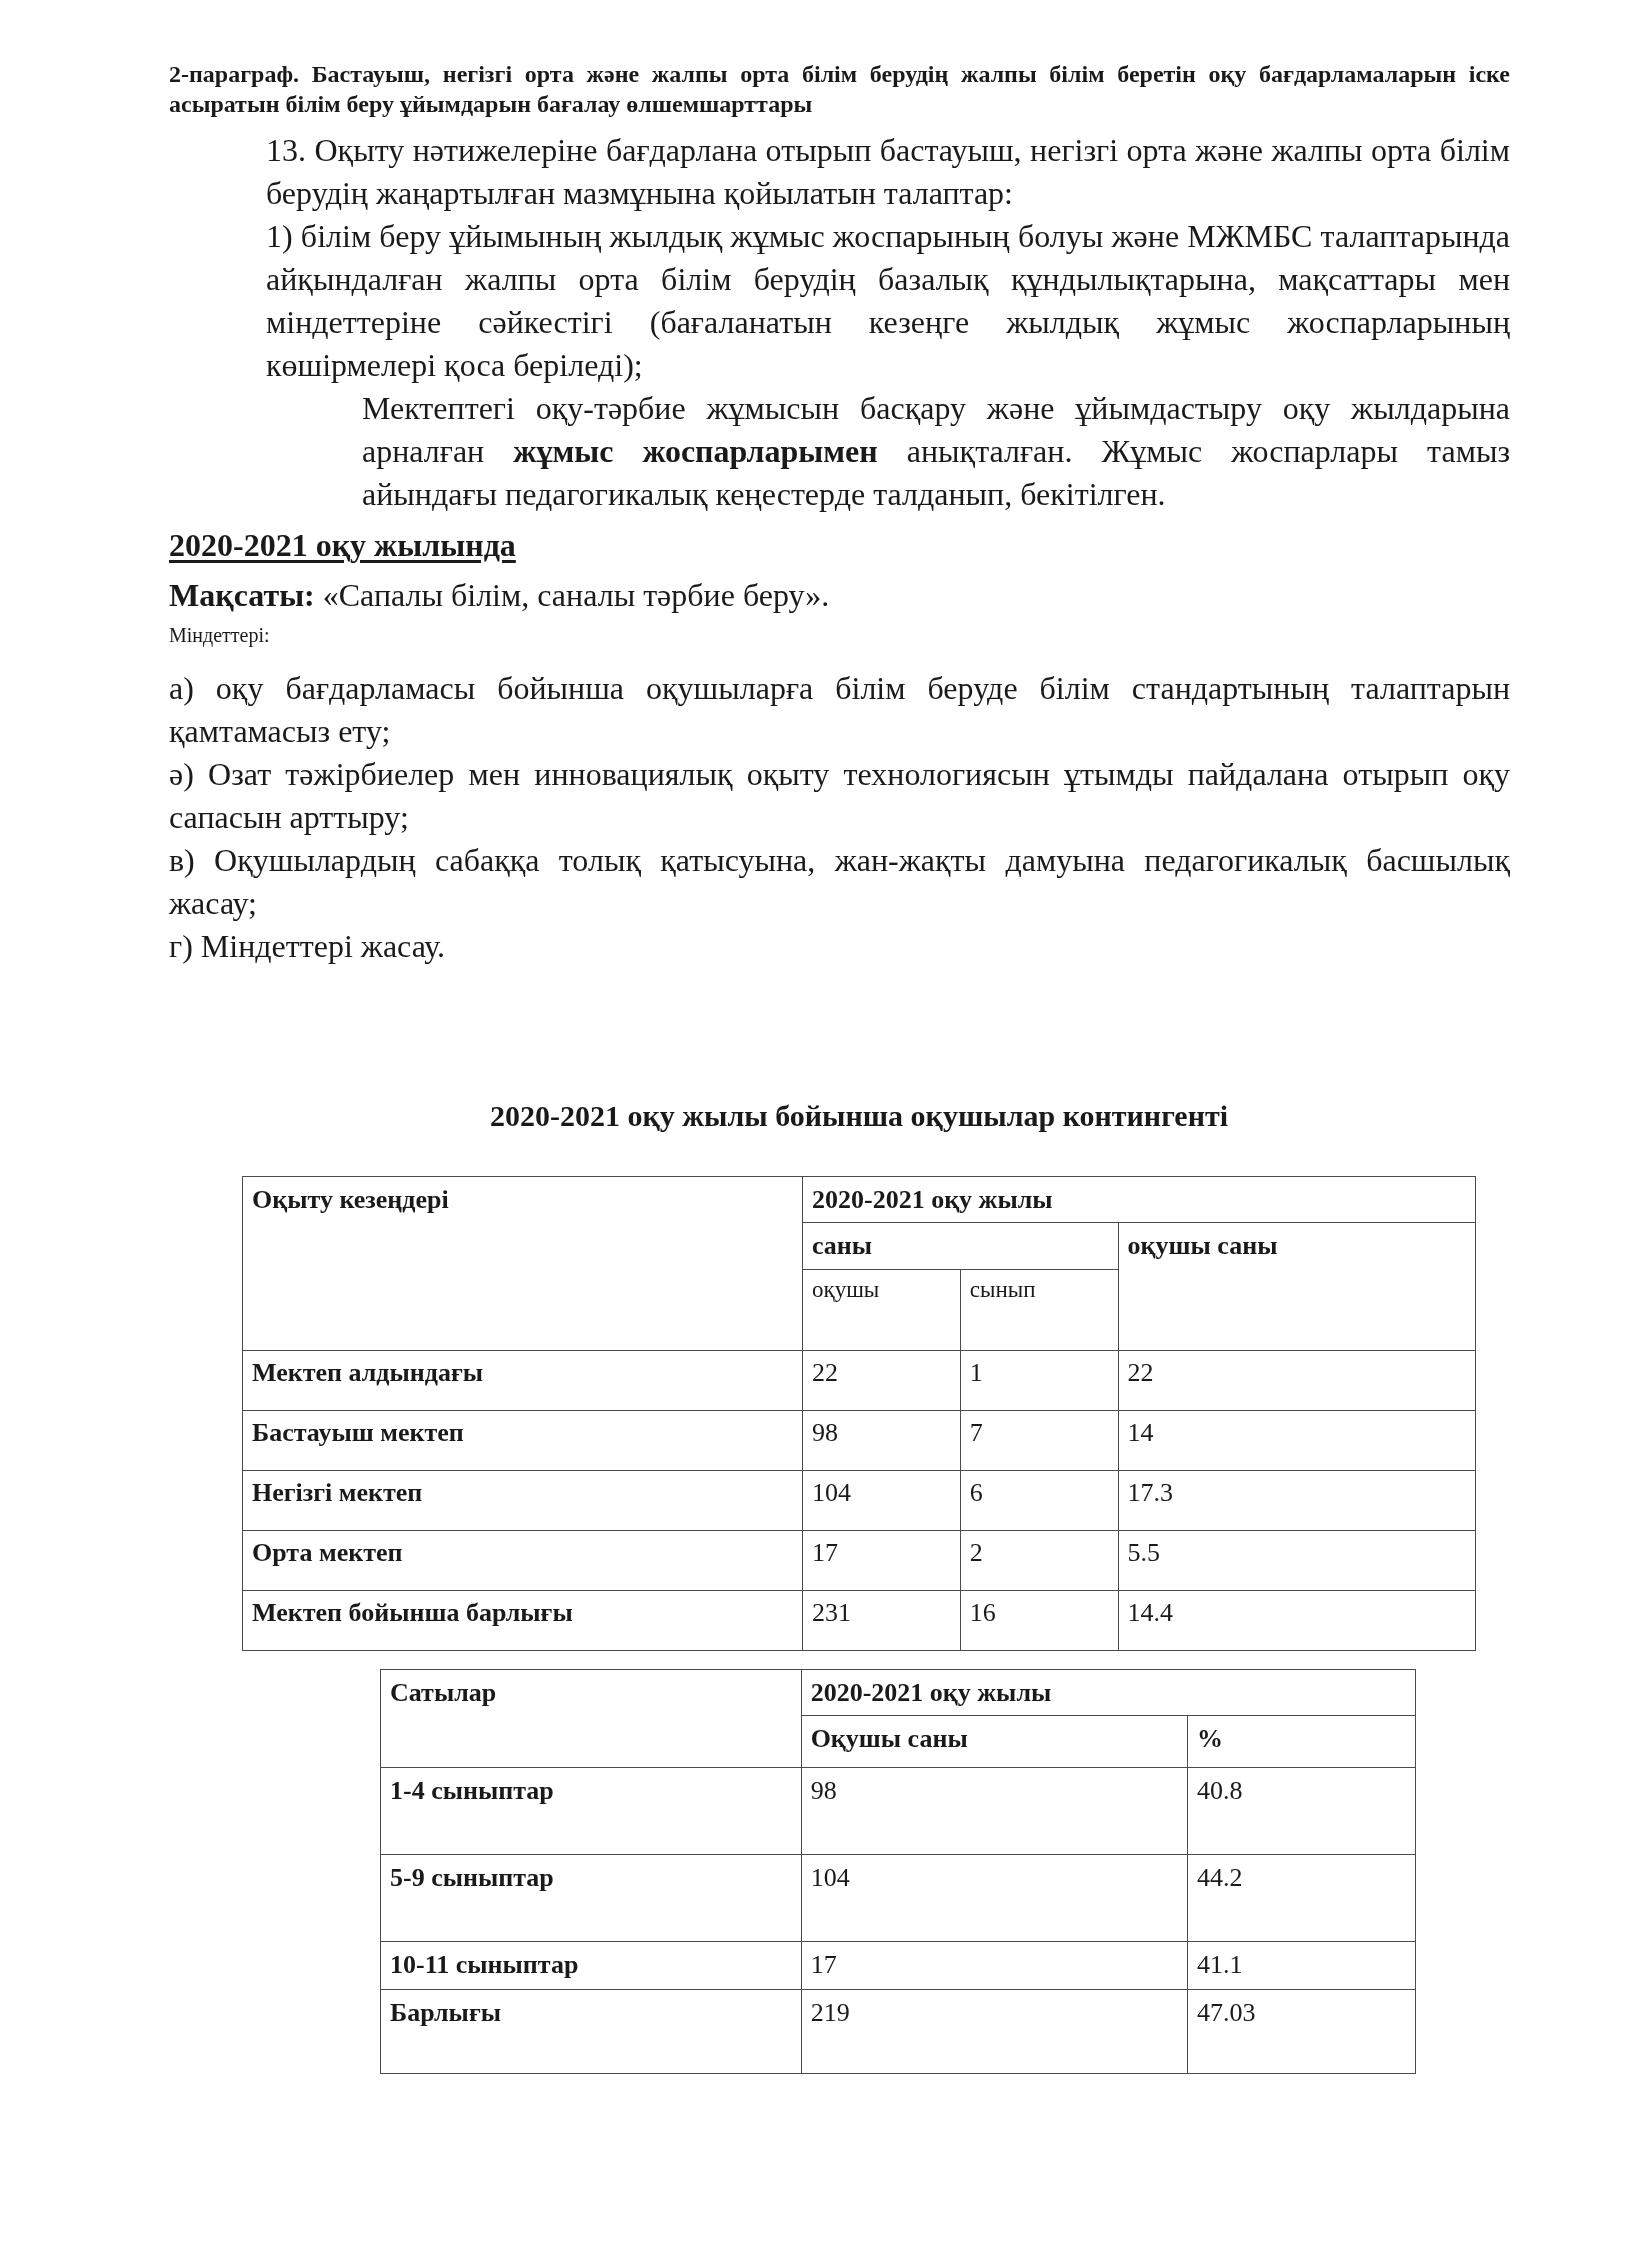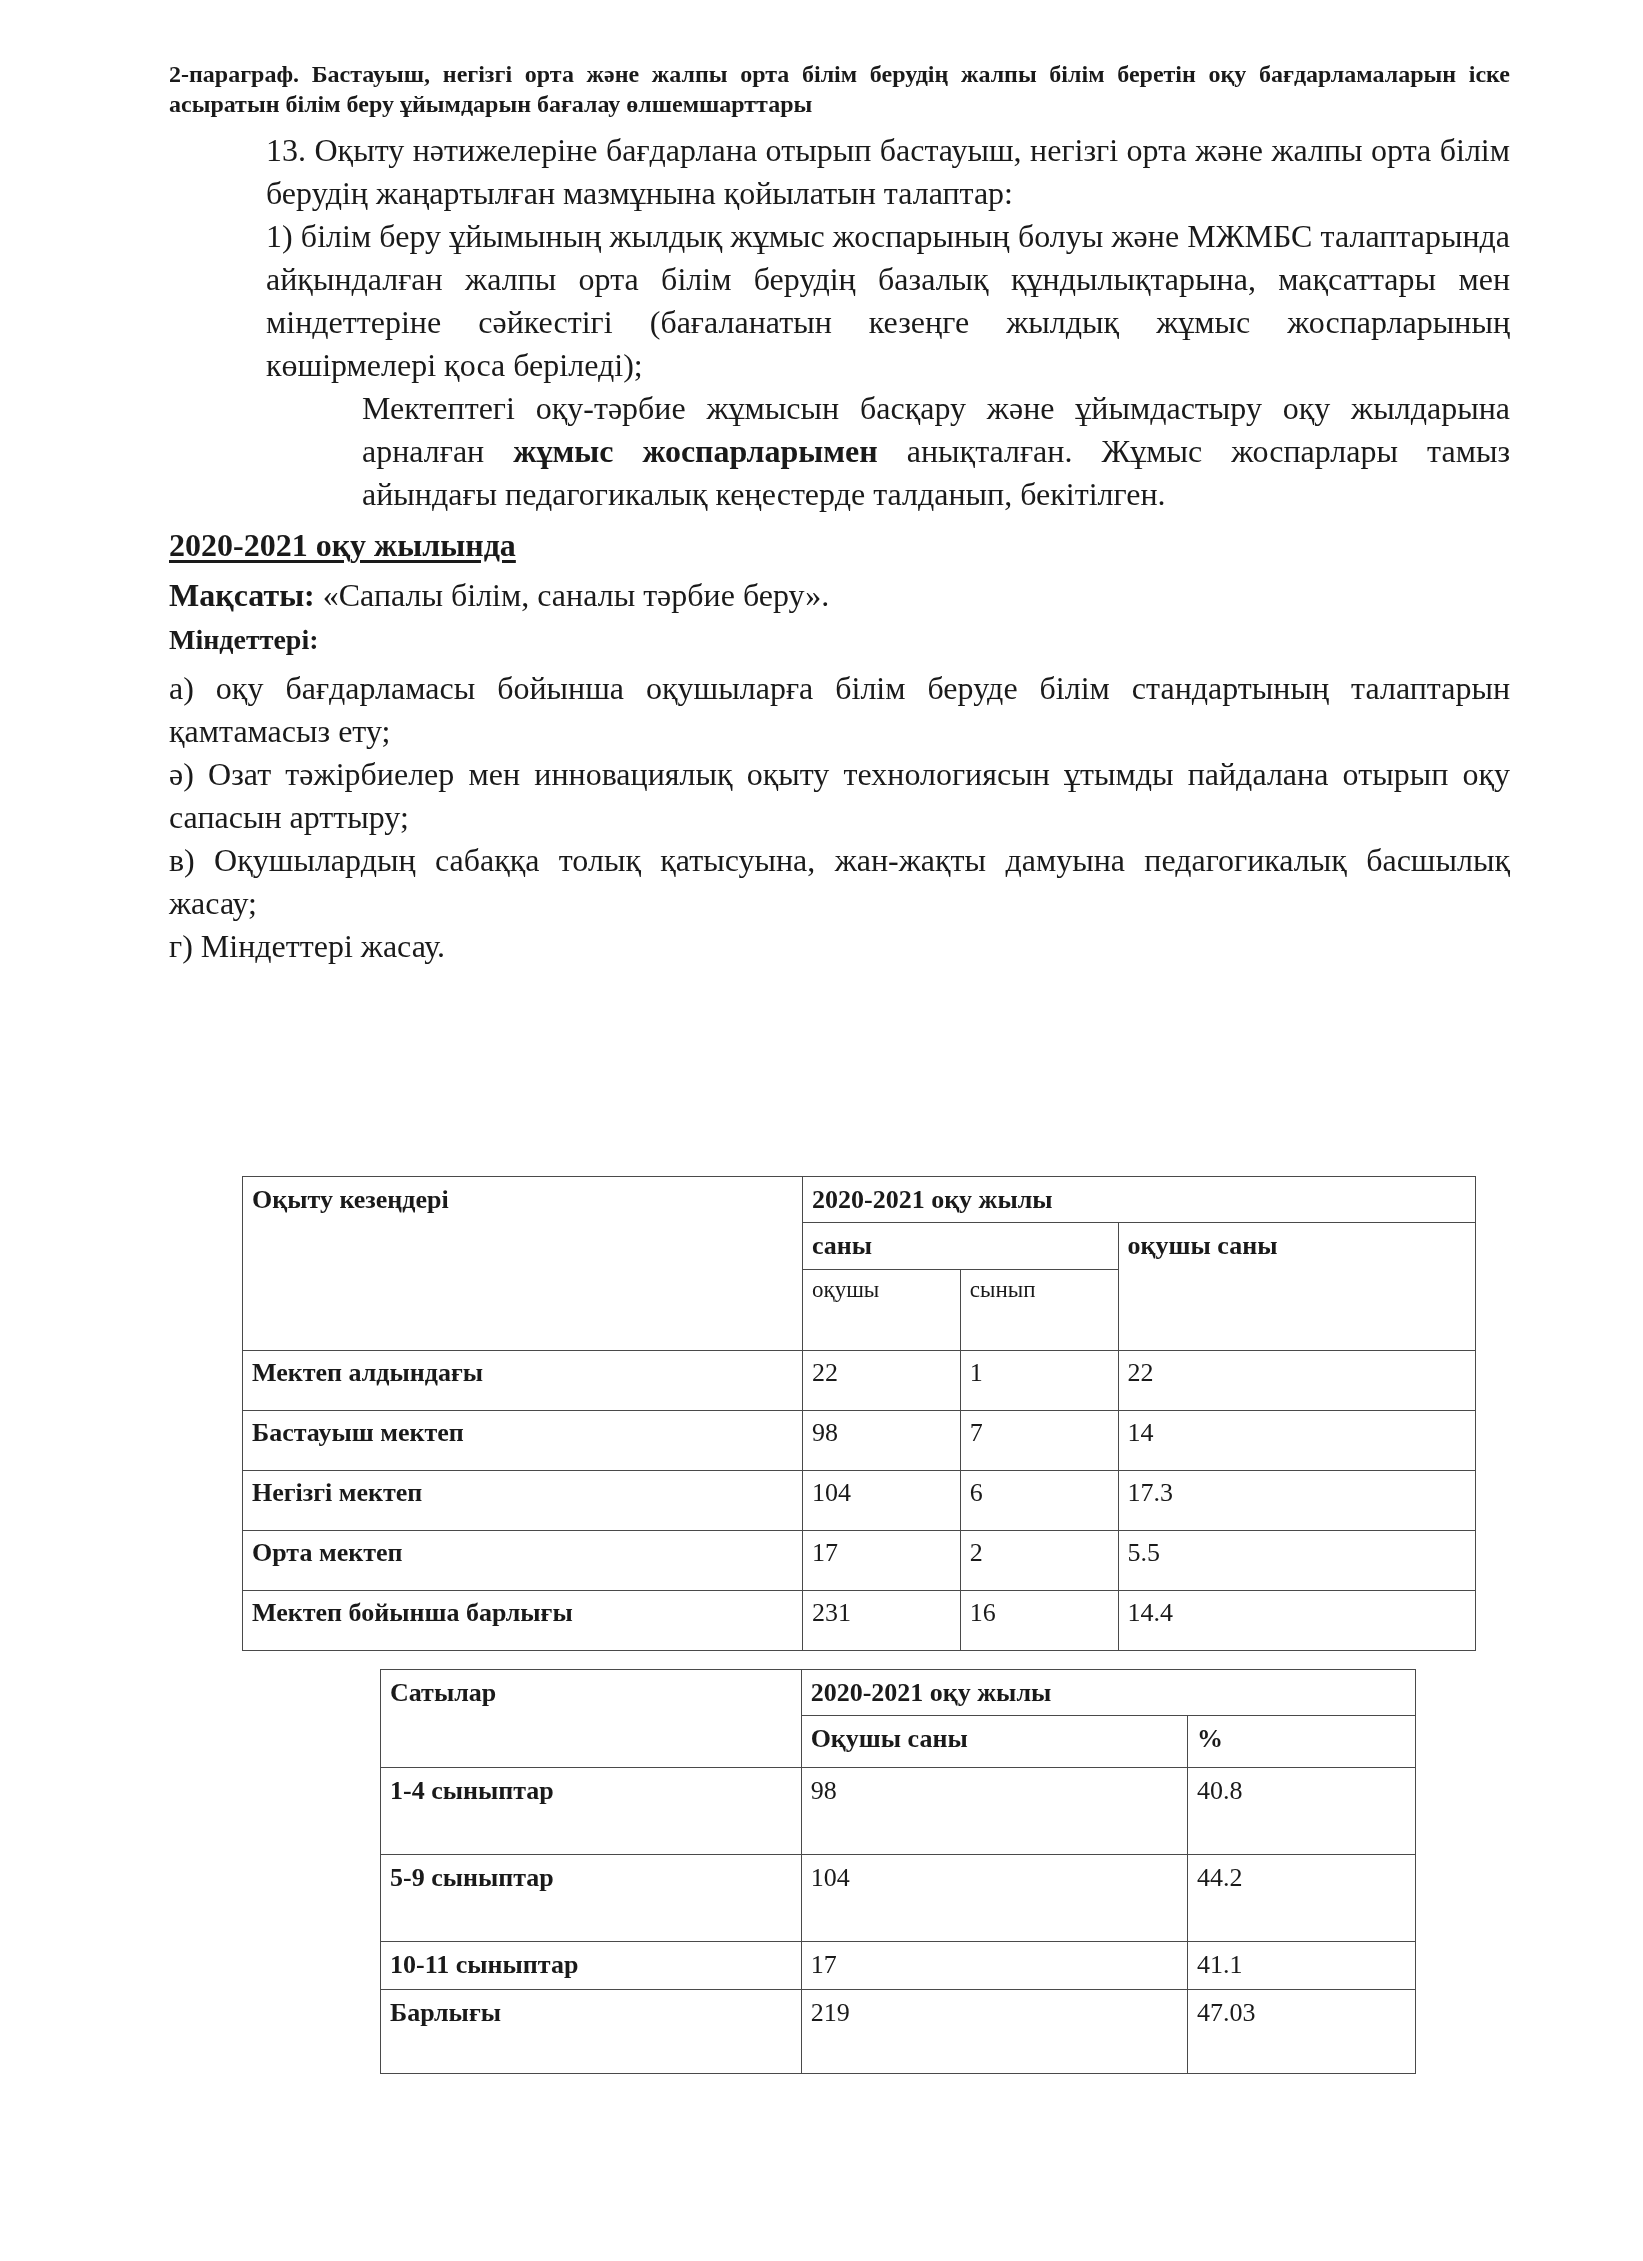--- a/index.html
+++ b/index.html
@@ -21,21 +21,21 @@
   .p1 { top: 129px; }
   .indent-lg { padding-left: 97px; }
   .indent-xl { padding-left: 193px; }
   .block { display: block; }
   .bold { font-weight: bold; }
   .year-head {
     position: absolute; left: 169px; top: 527px;
     font-size: 32px; font-weight: bold; text-decoration: underline; text-underline-offset: 3.9px;
   }
   .goal { position: absolute; left: 169px; top: 577px; font-size: 32px; text-align: center; }
-  .tasks-title { position: absolute; left: 169px; top: 624px; font-size: 28px; font-weight: bold; text-align: center; }
+  .tasks-title { position: absolute; left: 169px; top: 624px; font-size: 20px; font-weight: normal; text-align: center; }
   .tasks {
     position: absolute; left: 169px; top: 667px; width: 1341px;
     font-size: 32px; line-height: 43px; text-align: justify;
   }
   .tasks .task { margin-bottom: 0; }
   .table-title {
     position: absolute; font-size: 30px; font-weight: bold; text-align: center;
   }
   .tt1 { left: 242px; top: 1099px; width: 1234px; }
   .tt2 { left: 380px; top: 1631px; width: 967px; }
@@ -69,20 +69,21 @@
 
   <div class="tasks-title">Міндеттері:</div>
 
   <div class="tasks">
     <div class="task">а) оқу бағдарламасы бойынша оқушыларға білім беруде білім стандартының талаптарын қамтамасыз ету;</div>
     <div class="task">ә) Озат тәжірбиелер мен инновациялық оқыту технологиясын ұтымды пайдалана отырып оқу сапасын арттыру;</div>
     <div class="task">в) Оқушылардың сабаққа толық қатысуына, жан-жақты дамуына педагогикалық басшылық жасау;</div>
     <div class="task">г) Міндеттері жасау.</div>
   </div>
 
+  <div class="table-title tt1">2020-2021 оқу жылы бойынша оқушылар контингенті</div>
 
   <table class="t1">
     <colgroup>
       <col style="width:561px">
         <col style="width:158px">
         <col style="width:158px">
         <col style="width:358px">
     </colgroup>
     <tbody>
         <tr style="height:40px">

